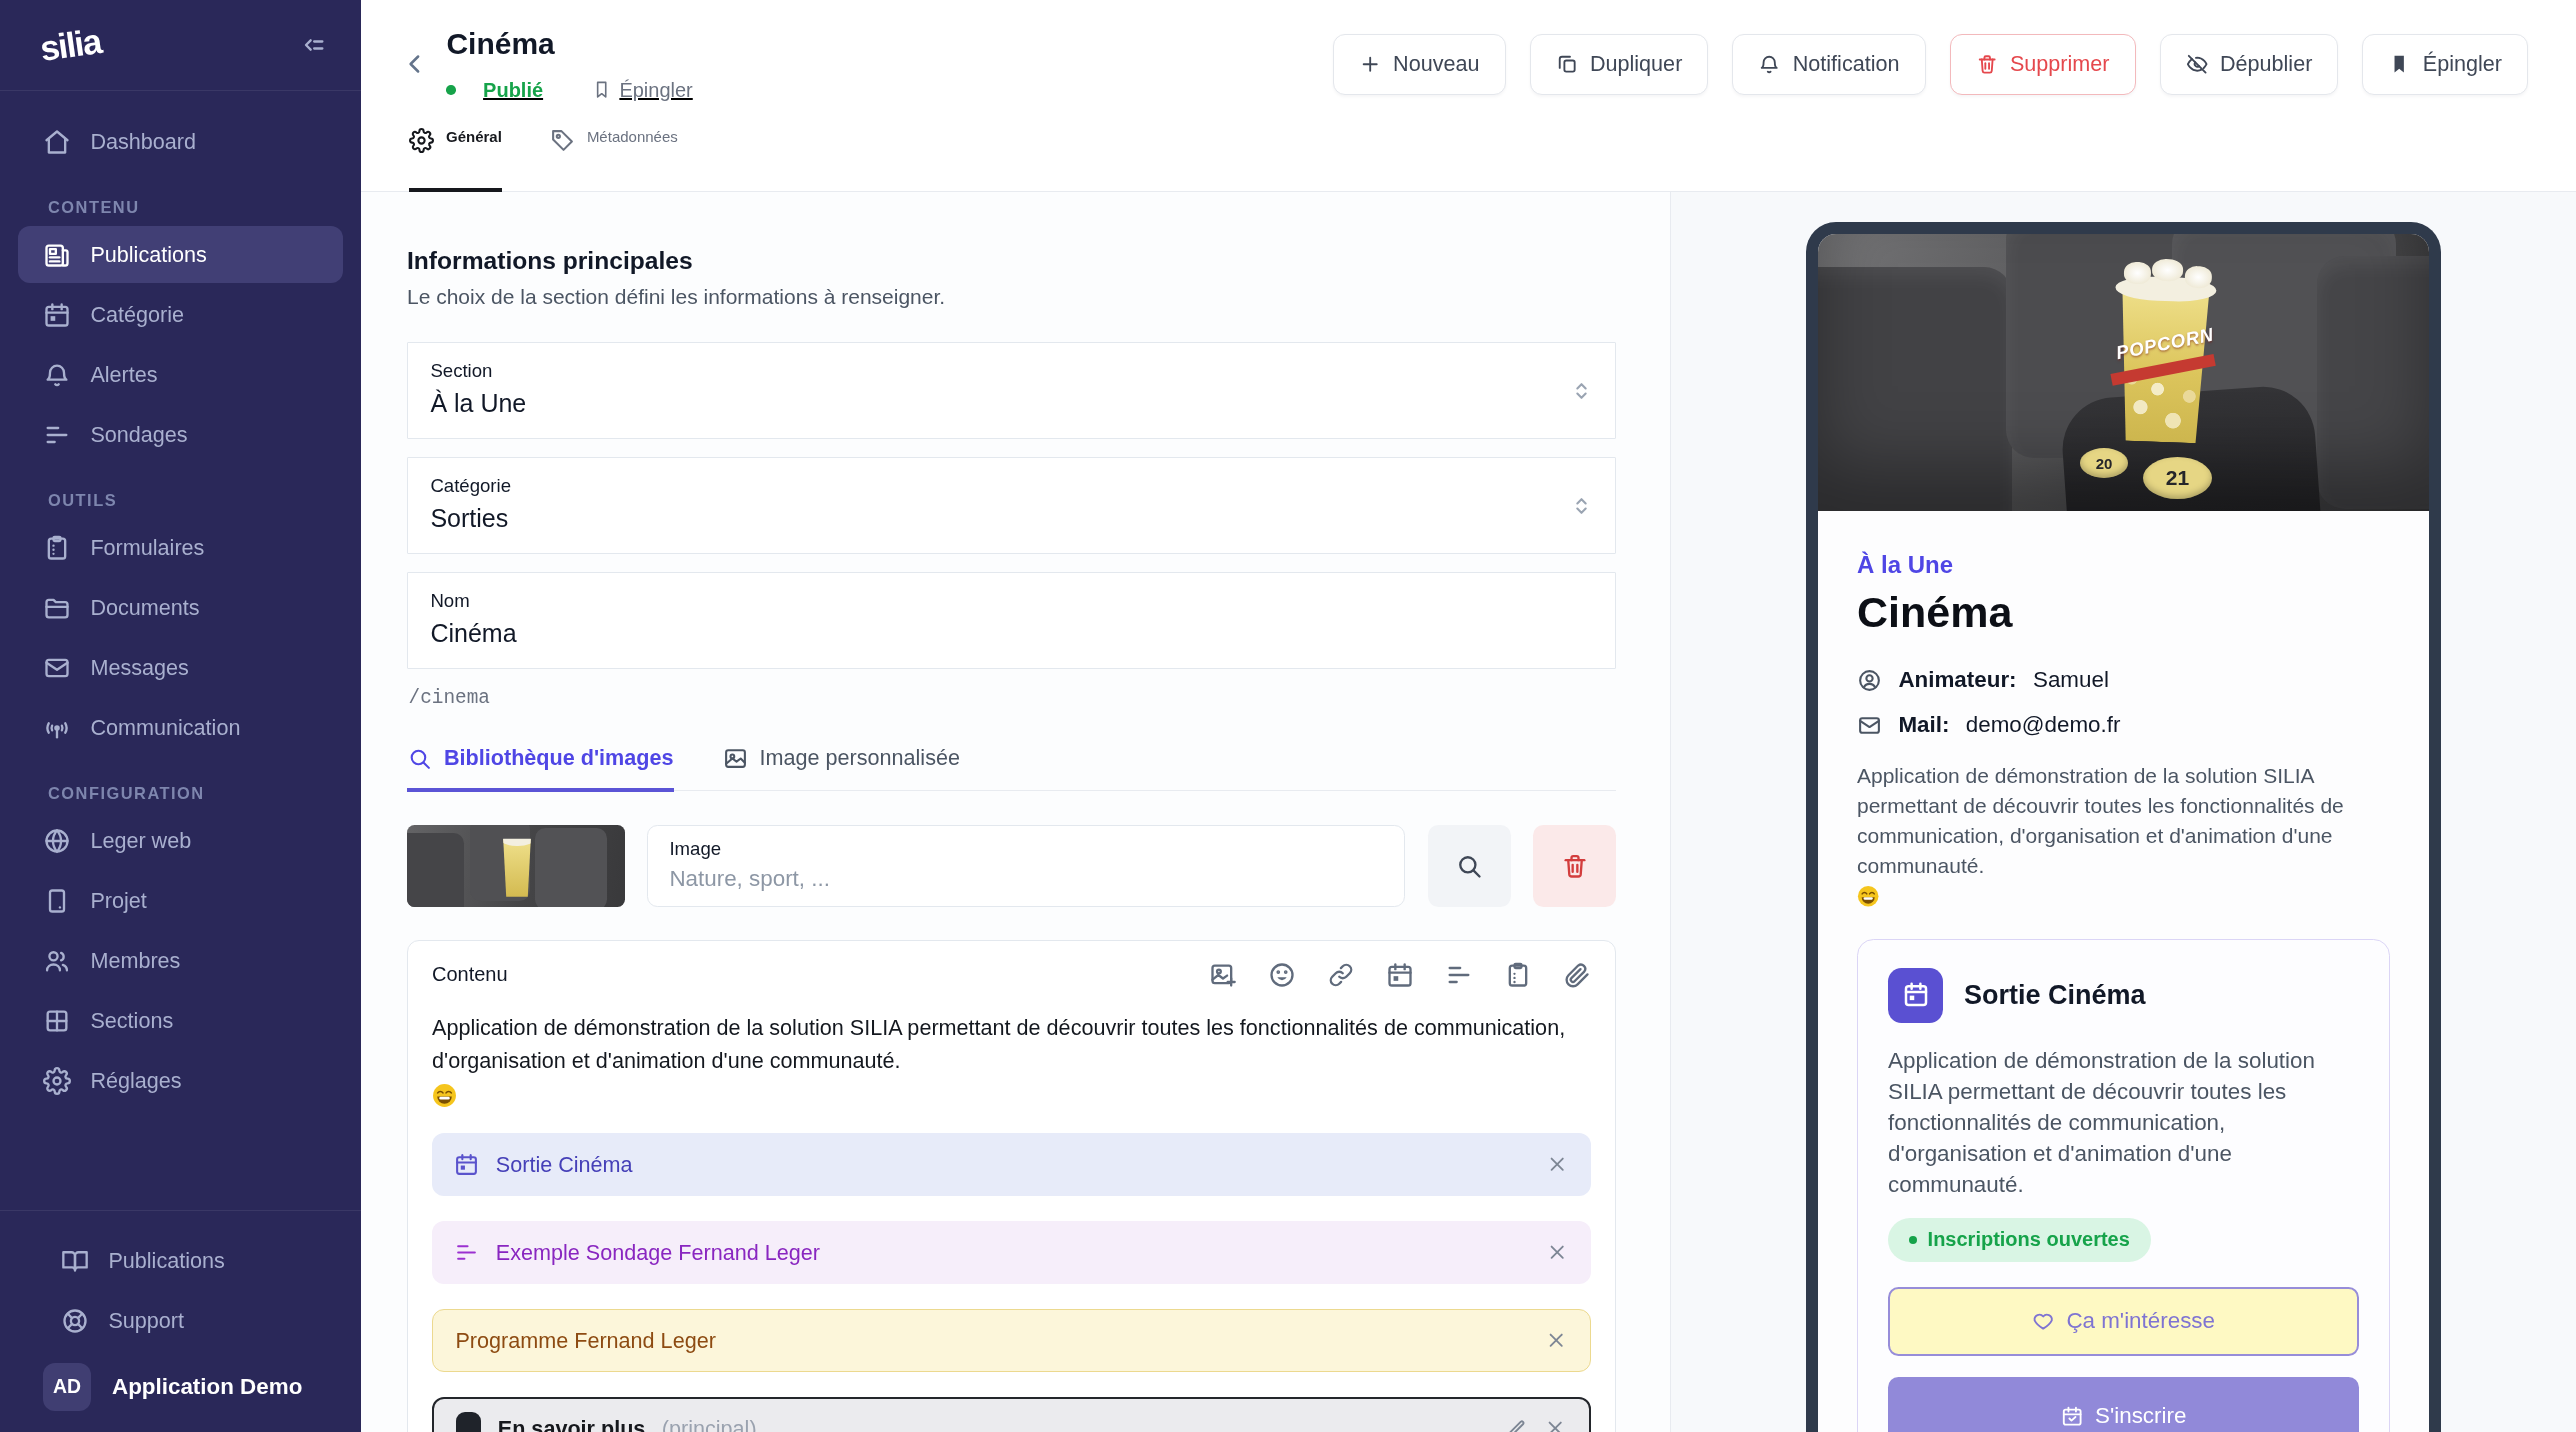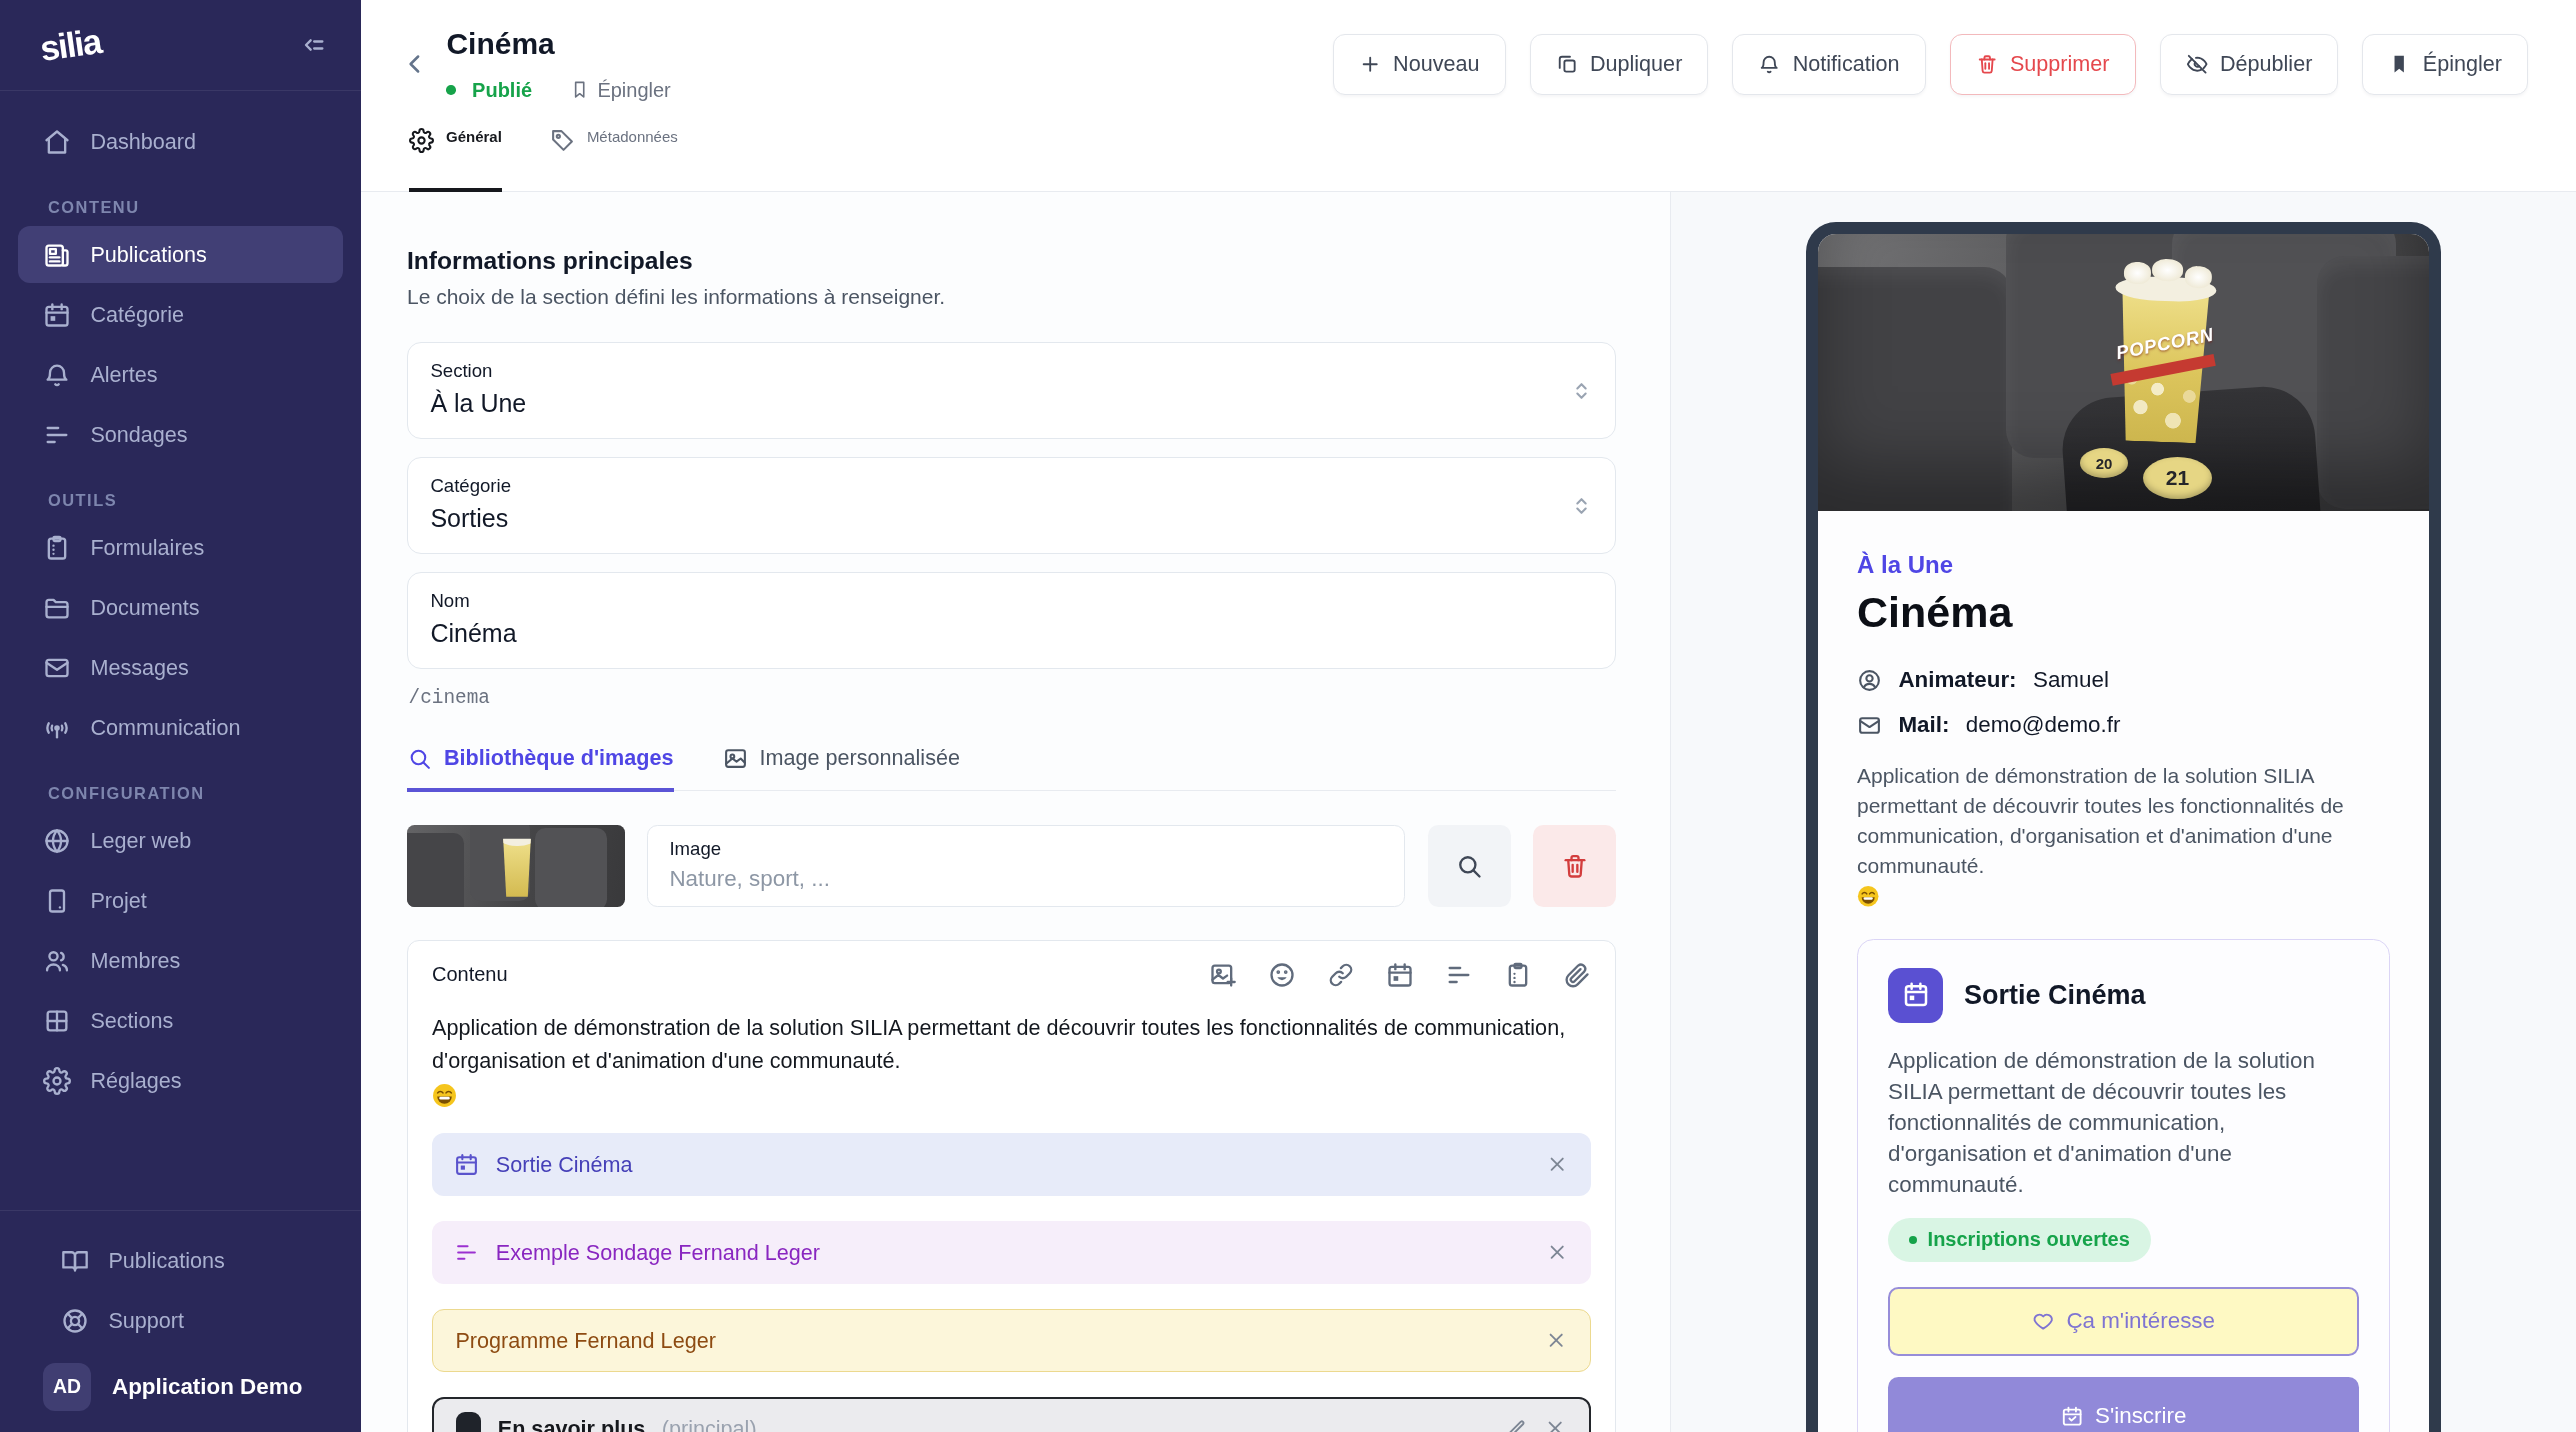--- a/index.html
+++ b/index.html
@@ -31,21 +31,21 @@
     color:#fff; font-size:19.4px; font-weight:700; display:flex; align-items:center;
     justify-content:center; }
   .sb-profile .pname { color:#fff; font-size:22.4px; font-weight:600; }
 
   
   .main { flex:1; display:flex; flex-direction:column; min-width:0; background:#fff; }
   .topbar { height:128px; min-height:128px; display:flex; align-items:center;
     padding:0 48px 0 39px; background:#fff; }
   .back-btn { background:none; border:none; color:#64748b; cursor:pointer; margin-right:16.4px; }
   .title-wrap h1 { font-size:30px; font-weight:700; color:#111827; }
-  .status-row { display:flex; align-items:center; gap:16px; margin-top:18px; }
+  .status-row { display:flex; align-items:center; gap:27px; margin-top:18px;text-decoration:underline; }
   .dot { width:9.7px; height:9.7px; border-radius:50%; background:#16a34a; }
   .status-label { color:#16a34a; font-size:20px; font-weight:600; }
   .pin-inline { display:flex; align-items:center; gap:7.5px; color:#6b7280;
     font-size:20px; margin-left:22.4px; cursor:pointer; }
   .actions { margin-left:auto; display:flex; gap:24px; }
   .act-btn { display:flex; align-items:center; gap:12px; height:61px; padding:0 25px;
     background:#fff; border:1.5px solid #e4e7ec; border-radius:12px; font-size:21.6px;
     color:#3f4756; font-family:inherit; cursor:pointer; white-space:nowrap;
     box-shadow:0 1.5px 3px rgba(16,24,40,.04); }
   .act-btn.danger { color:#e5484d; border-color:#f3b9bc; }
@@ -59,21 +59,21 @@
   .body { flex:1; display:flex; min-height:0; }
   .form-col { width:1310px; min-width:1310px; background:#fcfdfe;
     border-right:1.5px solid #e8ebf0; padding:55px 54px 0 46px; overflow:hidden; }
   .preview-col { flex:1; background:#f7f9fb; display:flex; justify-content:center;
     padding-top:30px; overflow:hidden; }
 
   
   .form-h2 { font-size:24.6px; font-weight:700; color:#111827; }
   .form-sub { font-size:21px; color:#4b5563; margin-top:10.4px; margin-bottom:33px; }
   .select-field, .text-field { position:relative; background:#fff;
-    border:1.5px solid #e3e8ee; border-radius:14px; min-height:97px;
+    border:1.5px solid #e3e8ee; border-radius:1px; min-height:97px;
     padding:16.4px 45px 16.4px 22.4px; margin-bottom:18px; cursor:pointer; }
   .f-label { font-size:18.6px; color:#111827; font-weight:500; }
   .f-value { font-size:25px; color:#111827; margin-top:7.5px; }
   .f-input { border:none; outline:none; font-size:25px; color:#111827;
     font-family:inherit; margin-top:7.5px; width:100%; background:transparent; }
   .chevs { position:absolute; right:21px; top:50%; transform:translateY(-50%);
     color:#9aa4b2; }
   .slug { font-family:"Liberation Mono", monospace; font-size:19.4px; color:#6b7280;
     margin:10.4px 1.5px 0; }
 

